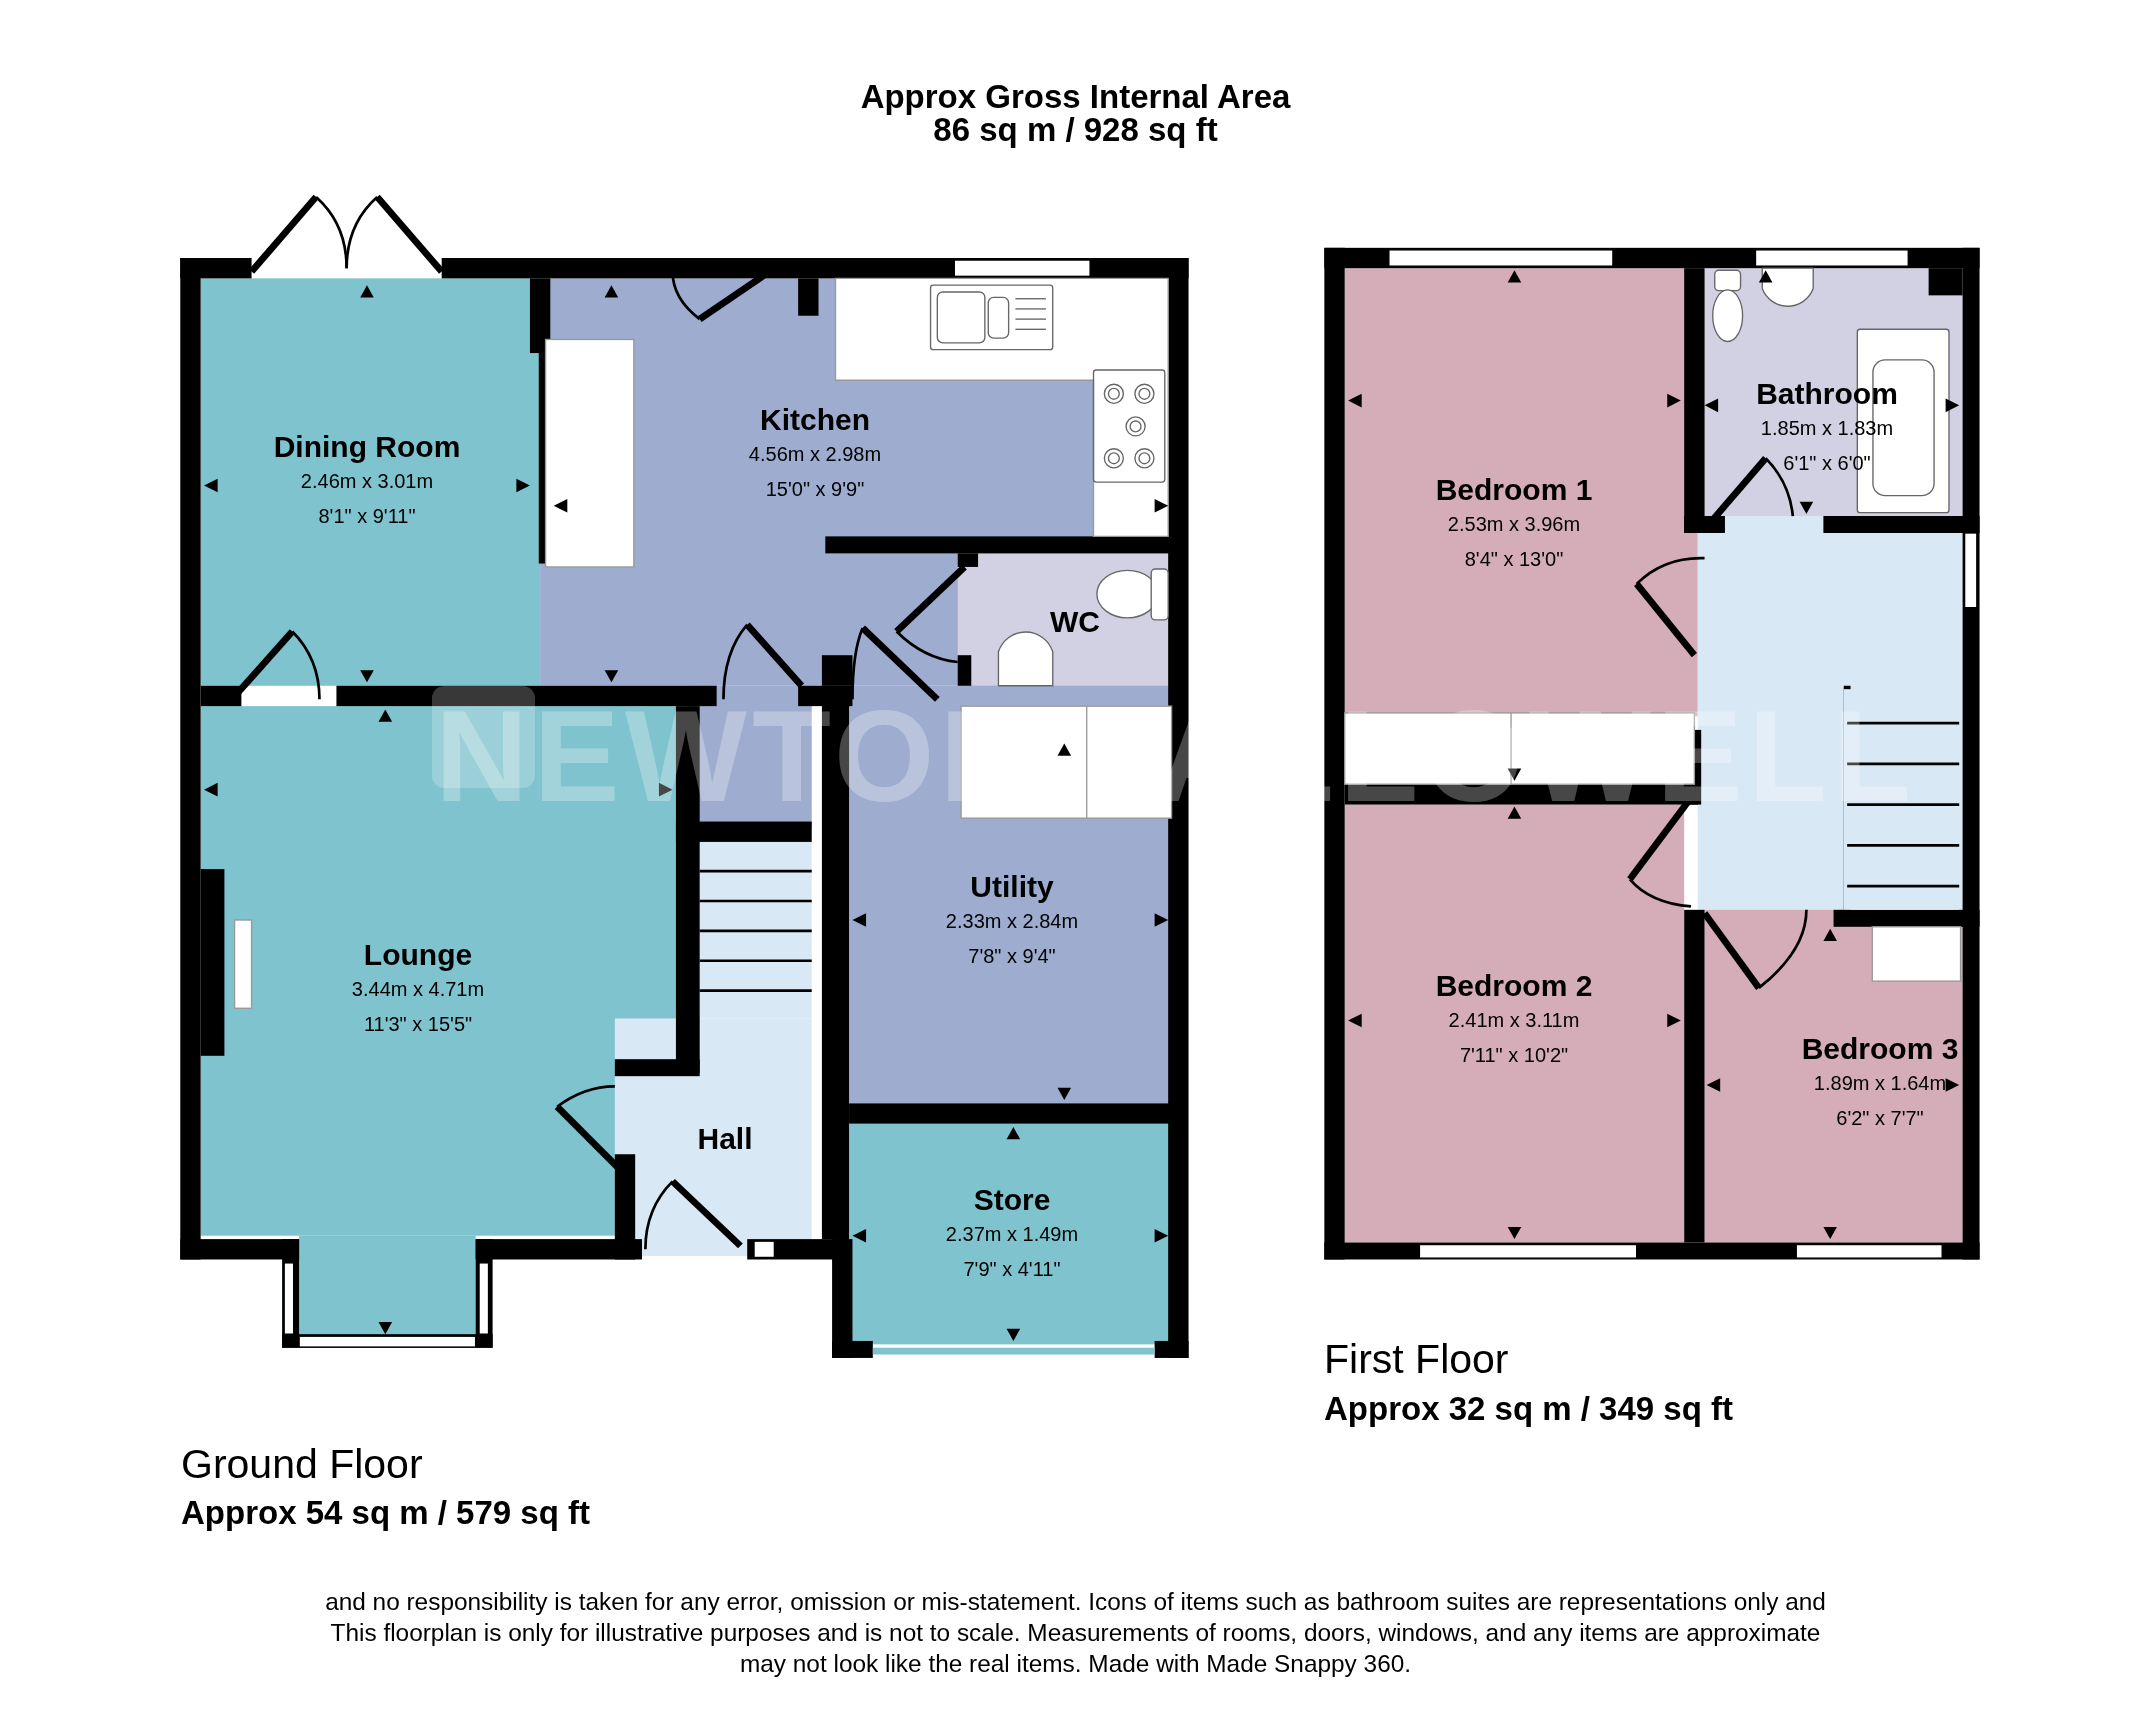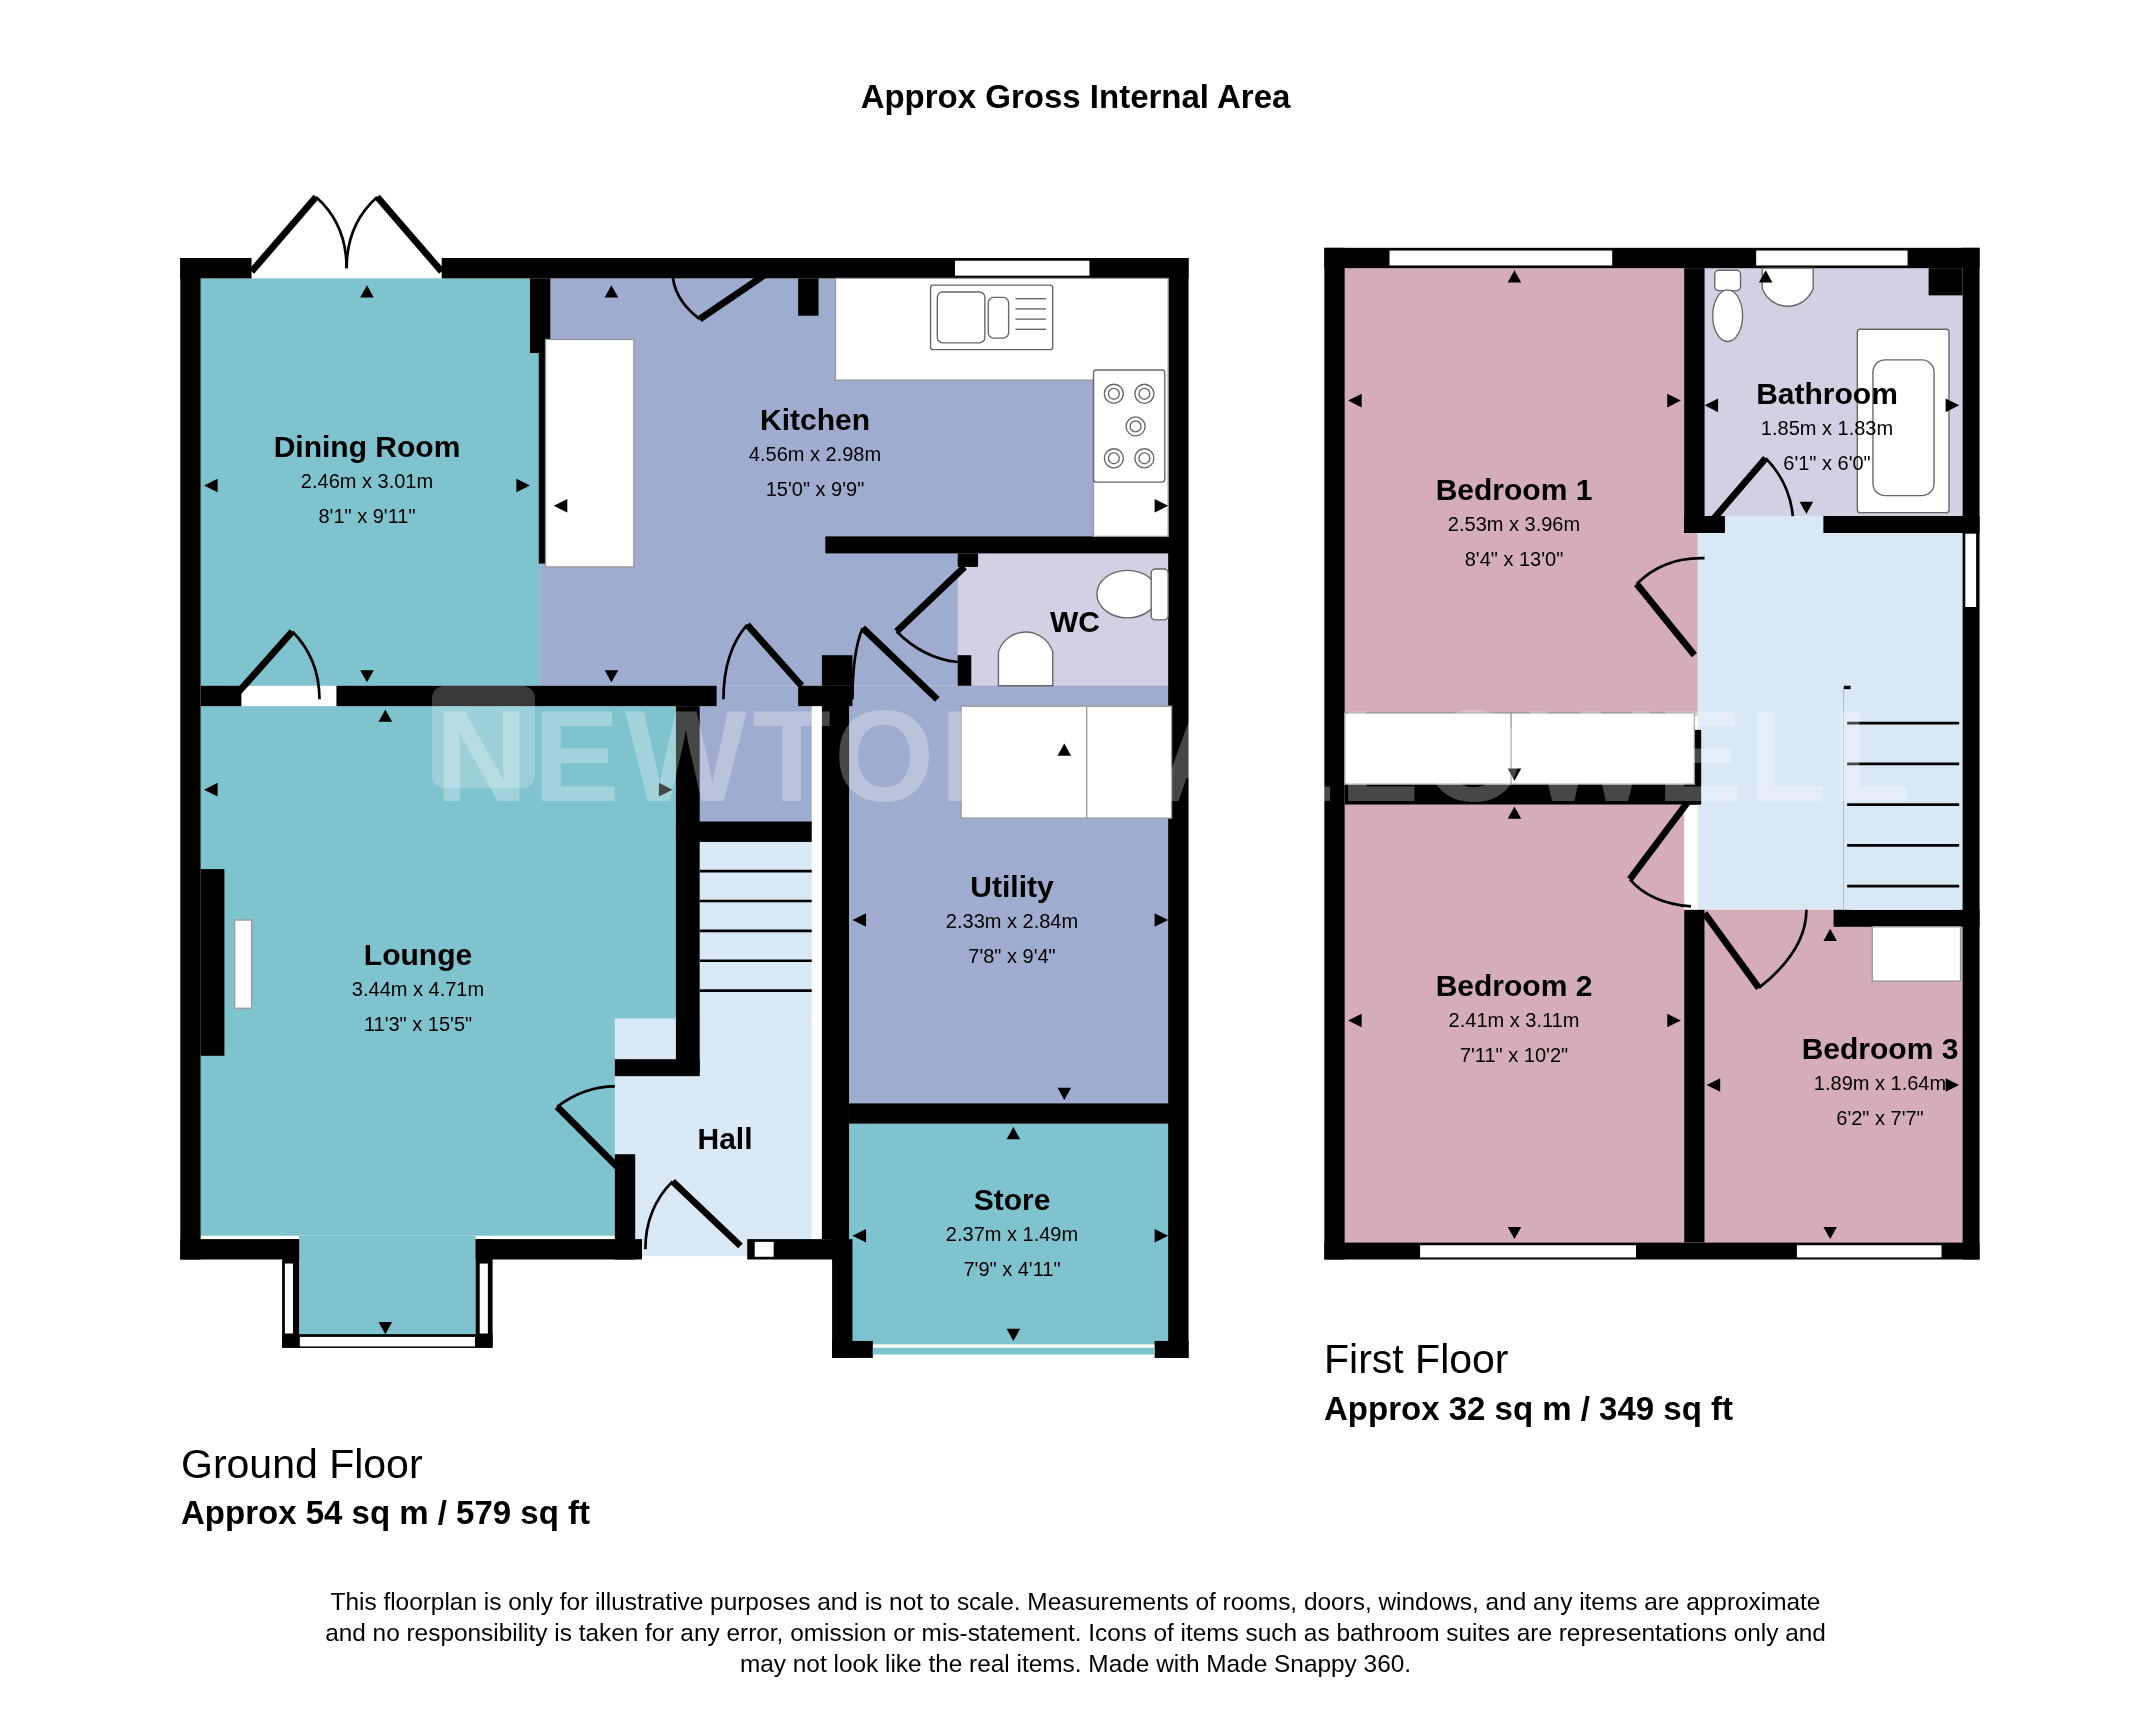--- a/index.html
+++ b/index.html
@@ -18,20 +18,21 @@
   .watermark { position:absolute; left:435px; top:682px; font-size:129px; font-weight:bold;
                color:rgba(255,255,255,0.28); letter-spacing:5.4px; white-space:nowrap; }
   .wm-box { position:absolute; left:432px; top:686px; width:103px; height:102px;
             border-radius:12.2px; background:rgba(255,255,255,0.22); }
 </style>
 </head>
 <body>
 
 <div class="title-block">
   <div>Approx Gross Internal Area</div>
+  <div>86 sq m / 928 sq ft</div>
 </div>
 
 <svg class="plan" width="2151" height="1711" viewBox="0 0 3167 2520">
 
   <g>
 
     <rect x="295" y="410" width="500" height="600" fill="#7fc3ce"></rect>
     <rect x="795" y="410" width="930" height="600" fill="#9eadcf"></rect>
     <rect x="1015" y="1010" width="180" height="210" fill="#9eadcf"></rect>
     <rect x="1410" y="815" width="315" height="195" fill="#d2d0e3"></rect>
@@ -314,17 +315,17 @@
   <span class="room-dim">1.89m x 1.64m</span>
   <span class="room-dim">6'2" x 7'7"</span>
 </div>
 
 <div class="floor-title" style="left:181px; top:1440px;">Ground Floor</div>
 <div class="floor-area" style="left:181px; top:1497px;">Approx 54 sq m / 579 sq ft</div>
 <div class="floor-title" style="left:1324px; top:1335px;">First Floor</div>
 <div class="floor-area" style="left:1324px; top:1393px;">Approx 32 sq m / 349 sq ft</div>
 
 <div class="disclaimer">
+  <div>and no responsibility is taken for any error, omission or mis-statement. Icons of items such as bathroom suites are representations only and</div>
   <div>This floorplan is only for illustrative purposes and is not to scale. Measurements of rooms, doors, windows, and any items are approximate</div>
-  <div>and no responsibility is taken for any error, omission or mis-statement. Icons of items such as bathroom suites are representations only and</div>
   <div>may not look like the real items. Made with Made Snappy 360.</div>
 </div>
 
 
 </body></html>

